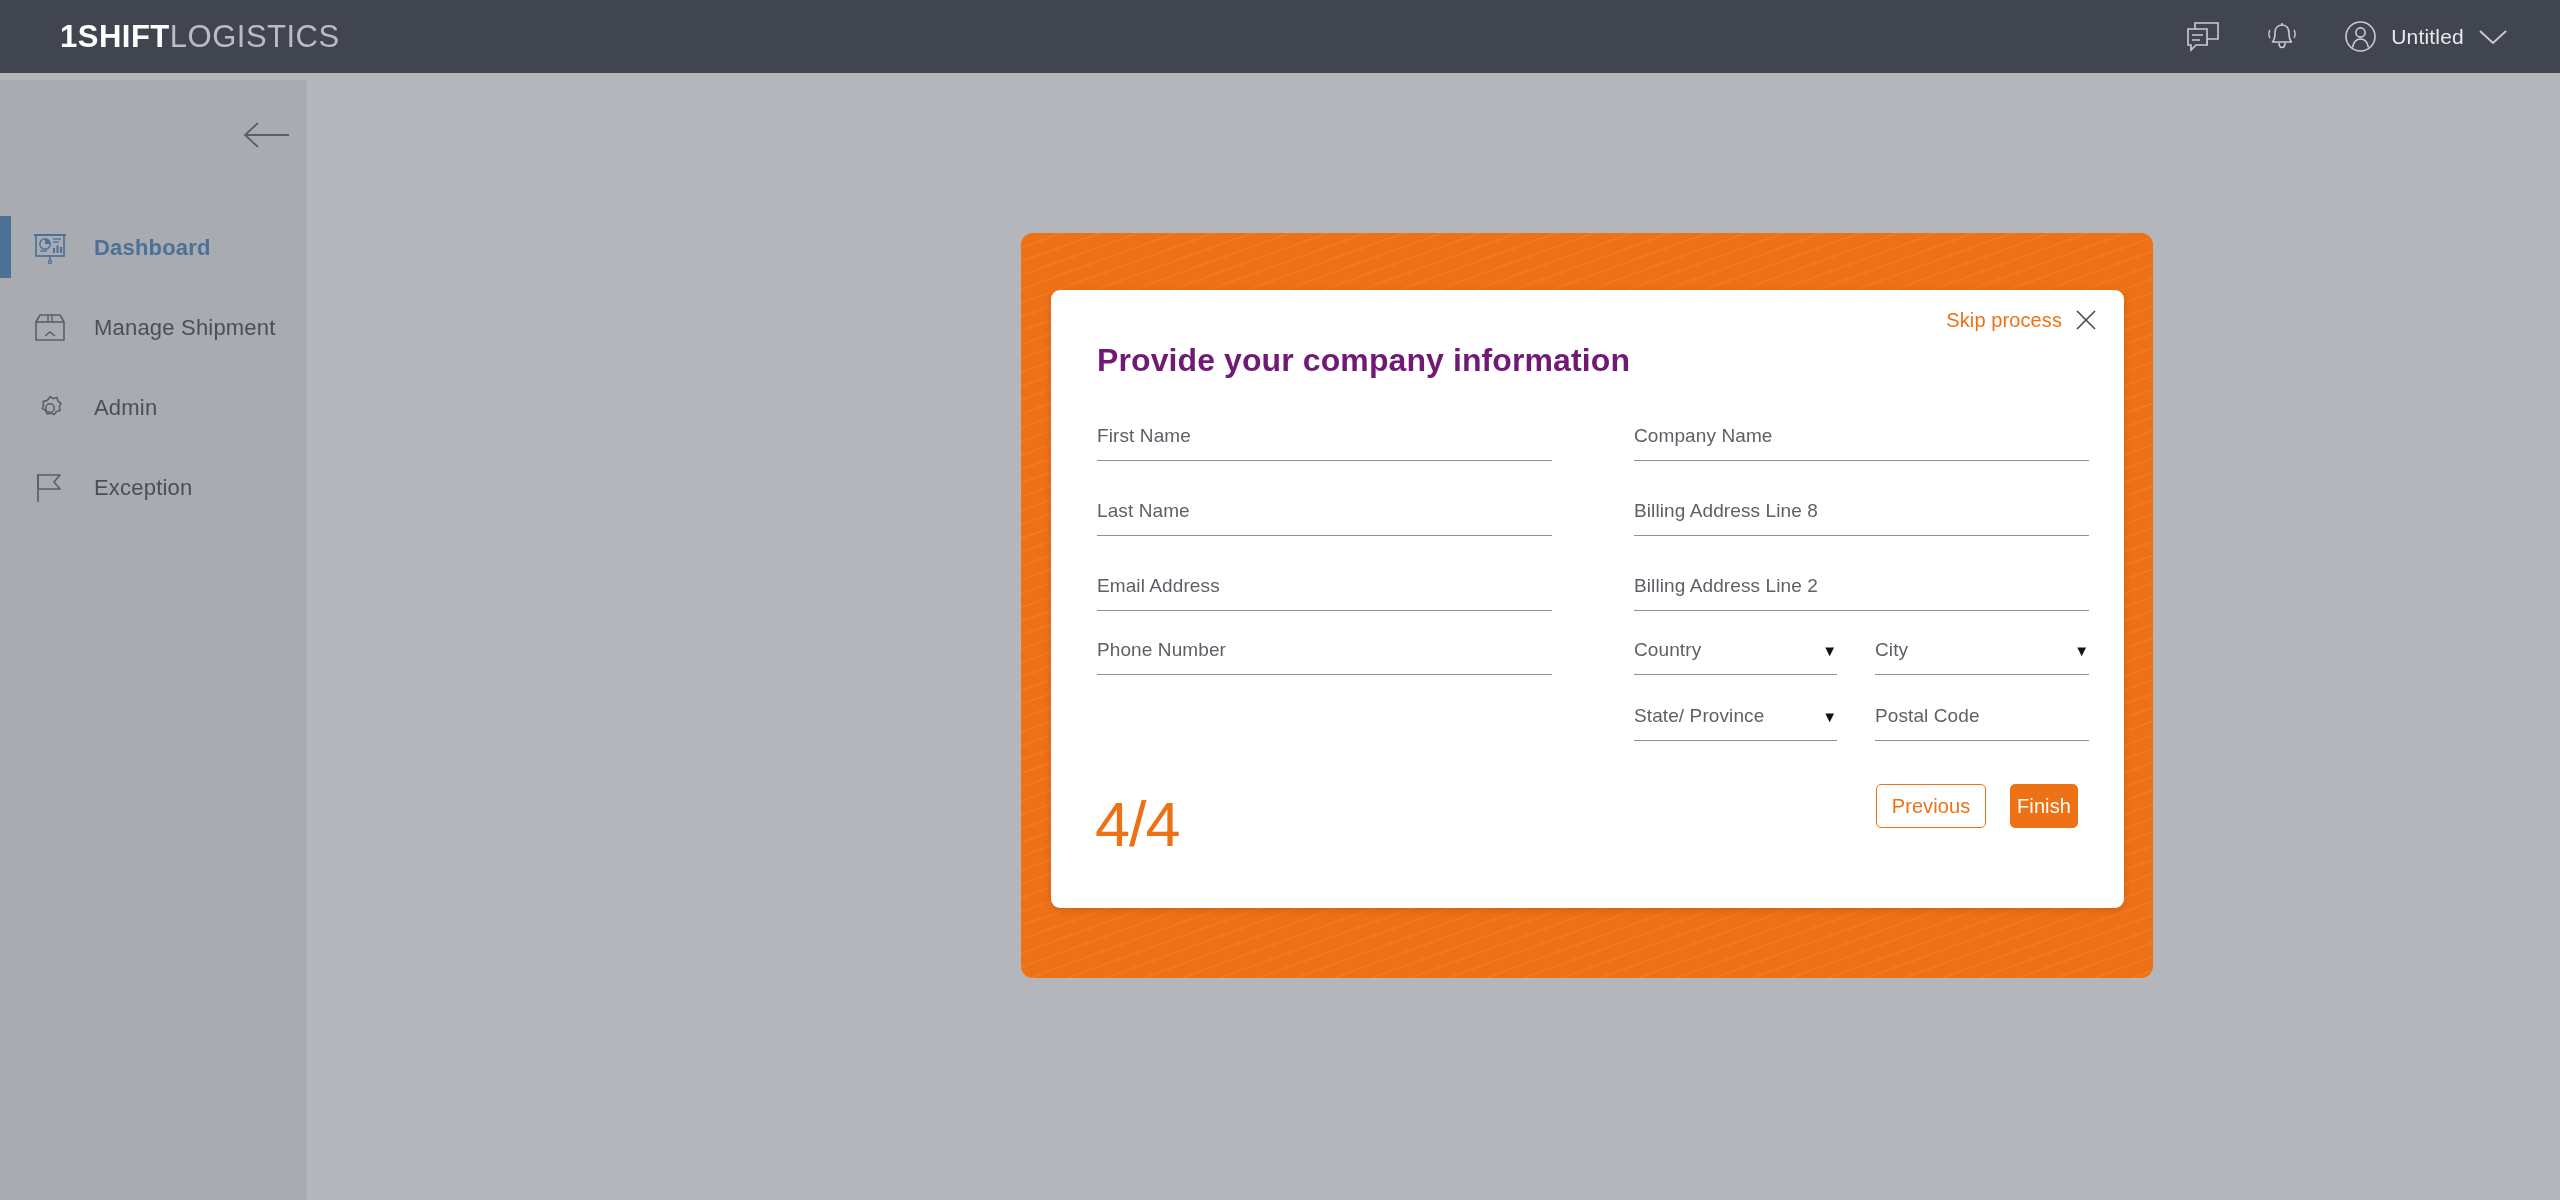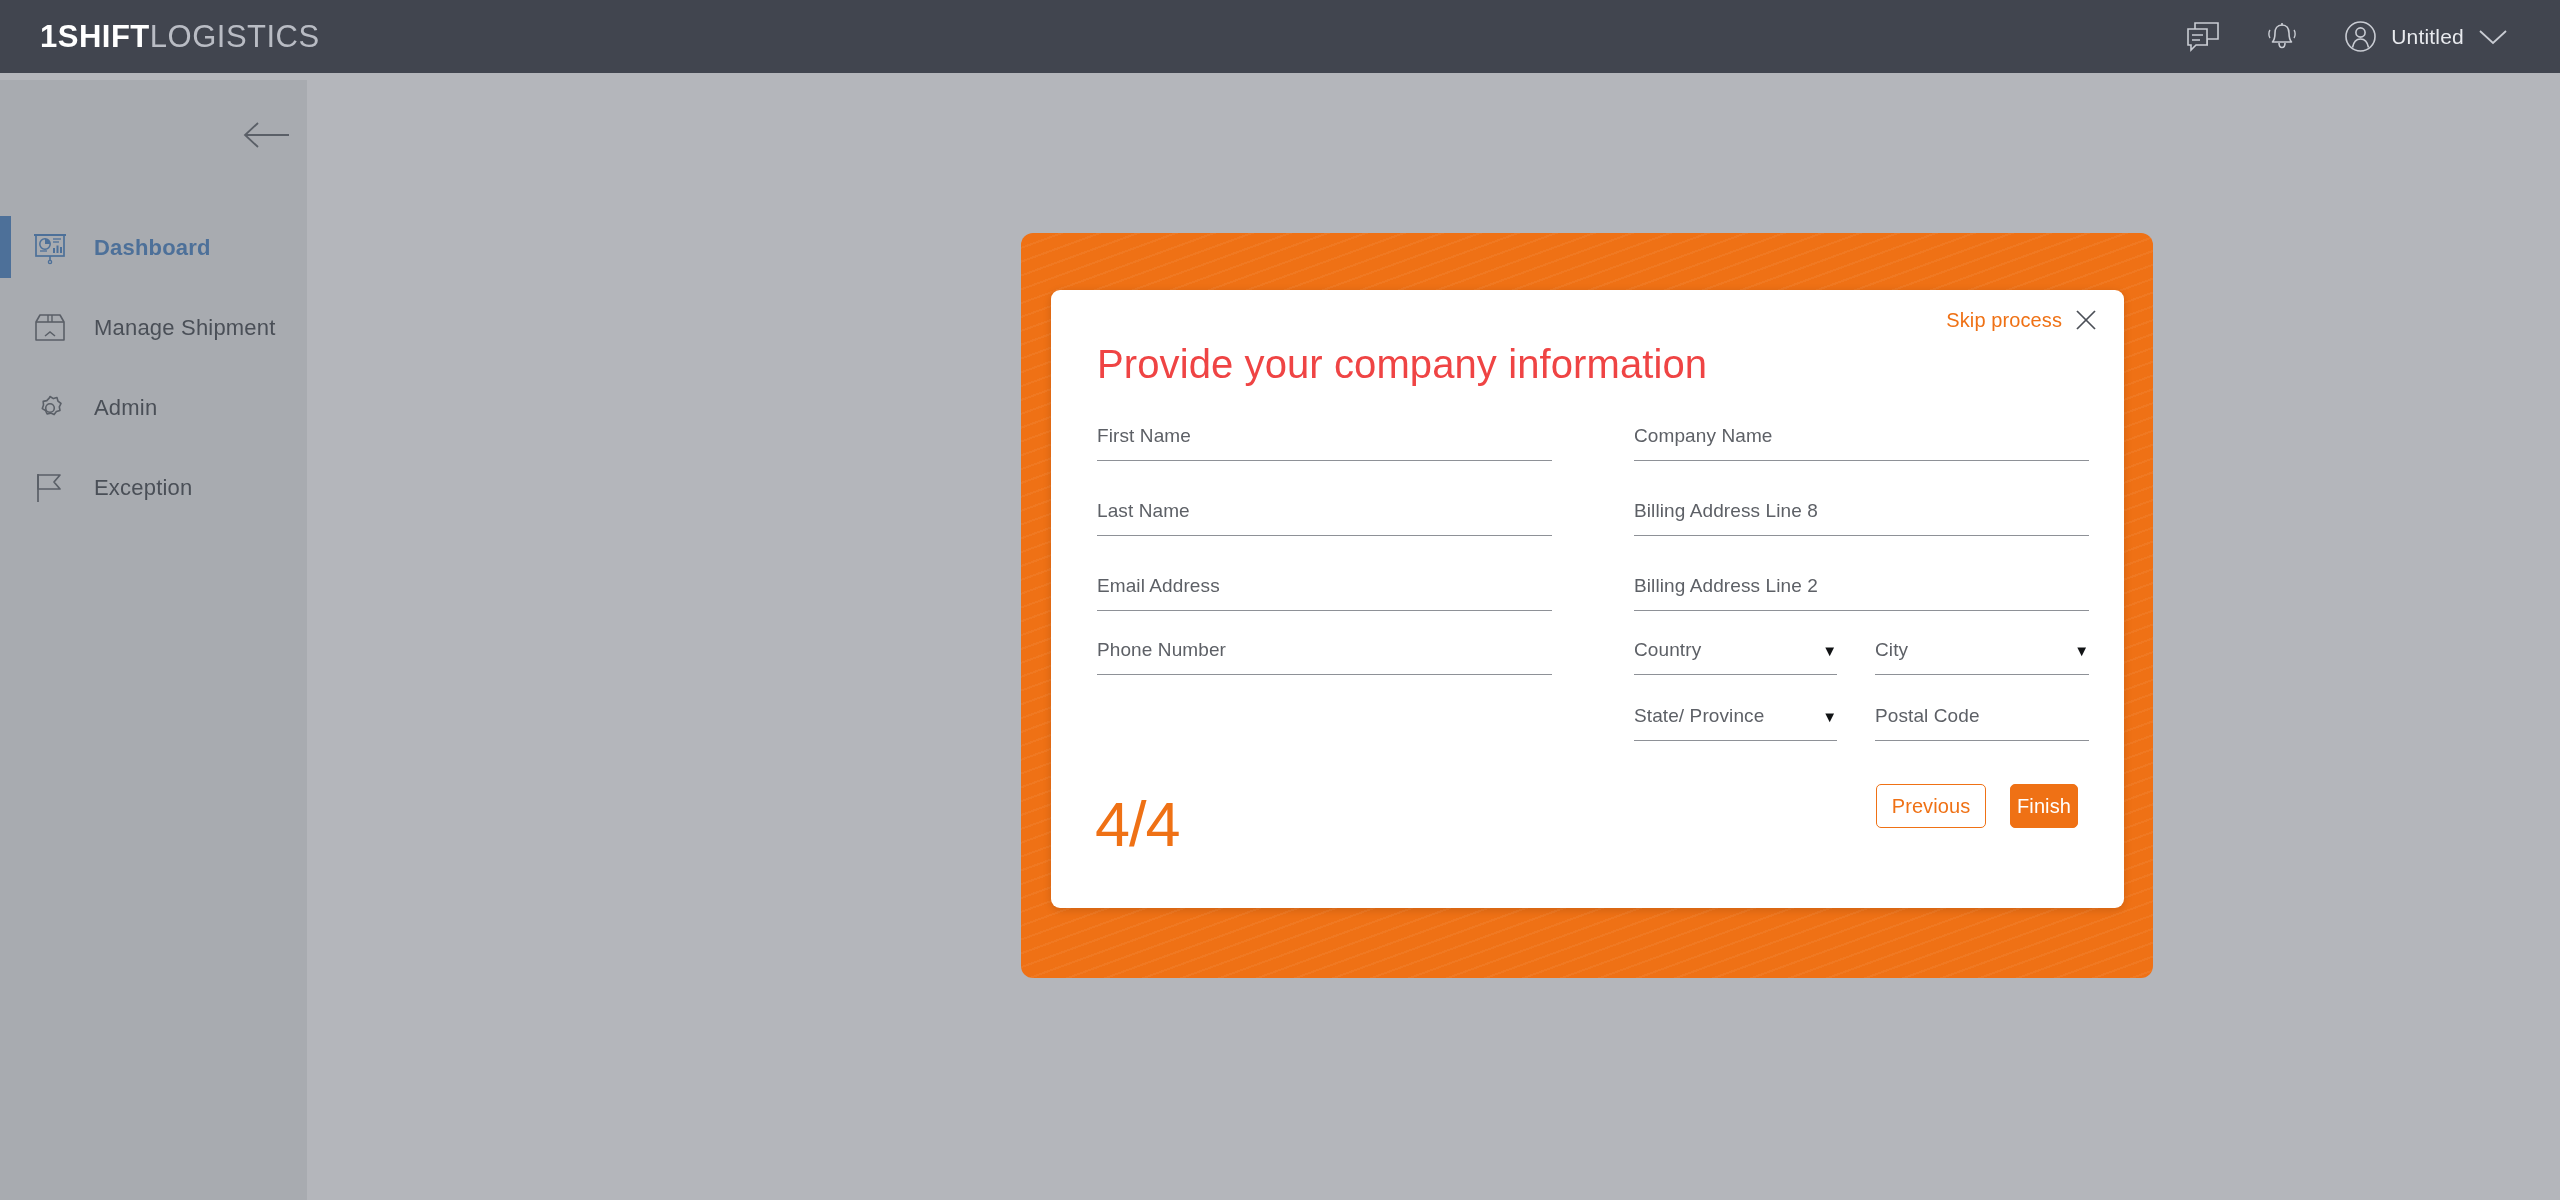--- a/index.html
+++ b/index.html
@@ -16,21 +16,21 @@
   
   .topbar {
     position: absolute;
     top: 0; left: 0;
     width: 2560px; height: 73px;
     background: #41454f;
     display: flex;
     align-items: center;
   }
   .brand {
-    margin-left: 40px;
+    margin-left: 60px;
     font-size: 31px;
     letter-spacing: 0.5px;
     line-height: 1;
     white-space: nowrap;
     display: flex;
     align-items: baseline;
   }
   .brand .b1 { color: #ffffff; font-weight: bold; font-stretch: condensed; }
   .brand .b2 { color: #b9bcc4; font-weight: normal; }
 
@@ -151,23 +151,23 @@
     color: #ef7115;
     font-size: 20px;
     cursor: pointer;
     letter-spacing: 0.1px;
   }
   .close-btn { cursor: pointer; display: flex; align-items: center; }
 
   .modal-title {
     position: absolute;
     left: 46px; top: 52px;
-    font-size: 40px;
-    font-weight: normal;
-    color: #ef4444;
+    font-size: 32px;
+    font-weight: bold;
+    color: #701a75;
     letter-spacing: 0.1px;
     white-space: nowrap;
   }
 
   
   .form {
     position: absolute;
     left: 46px; top: 135px;
     width: 985px;
   }

